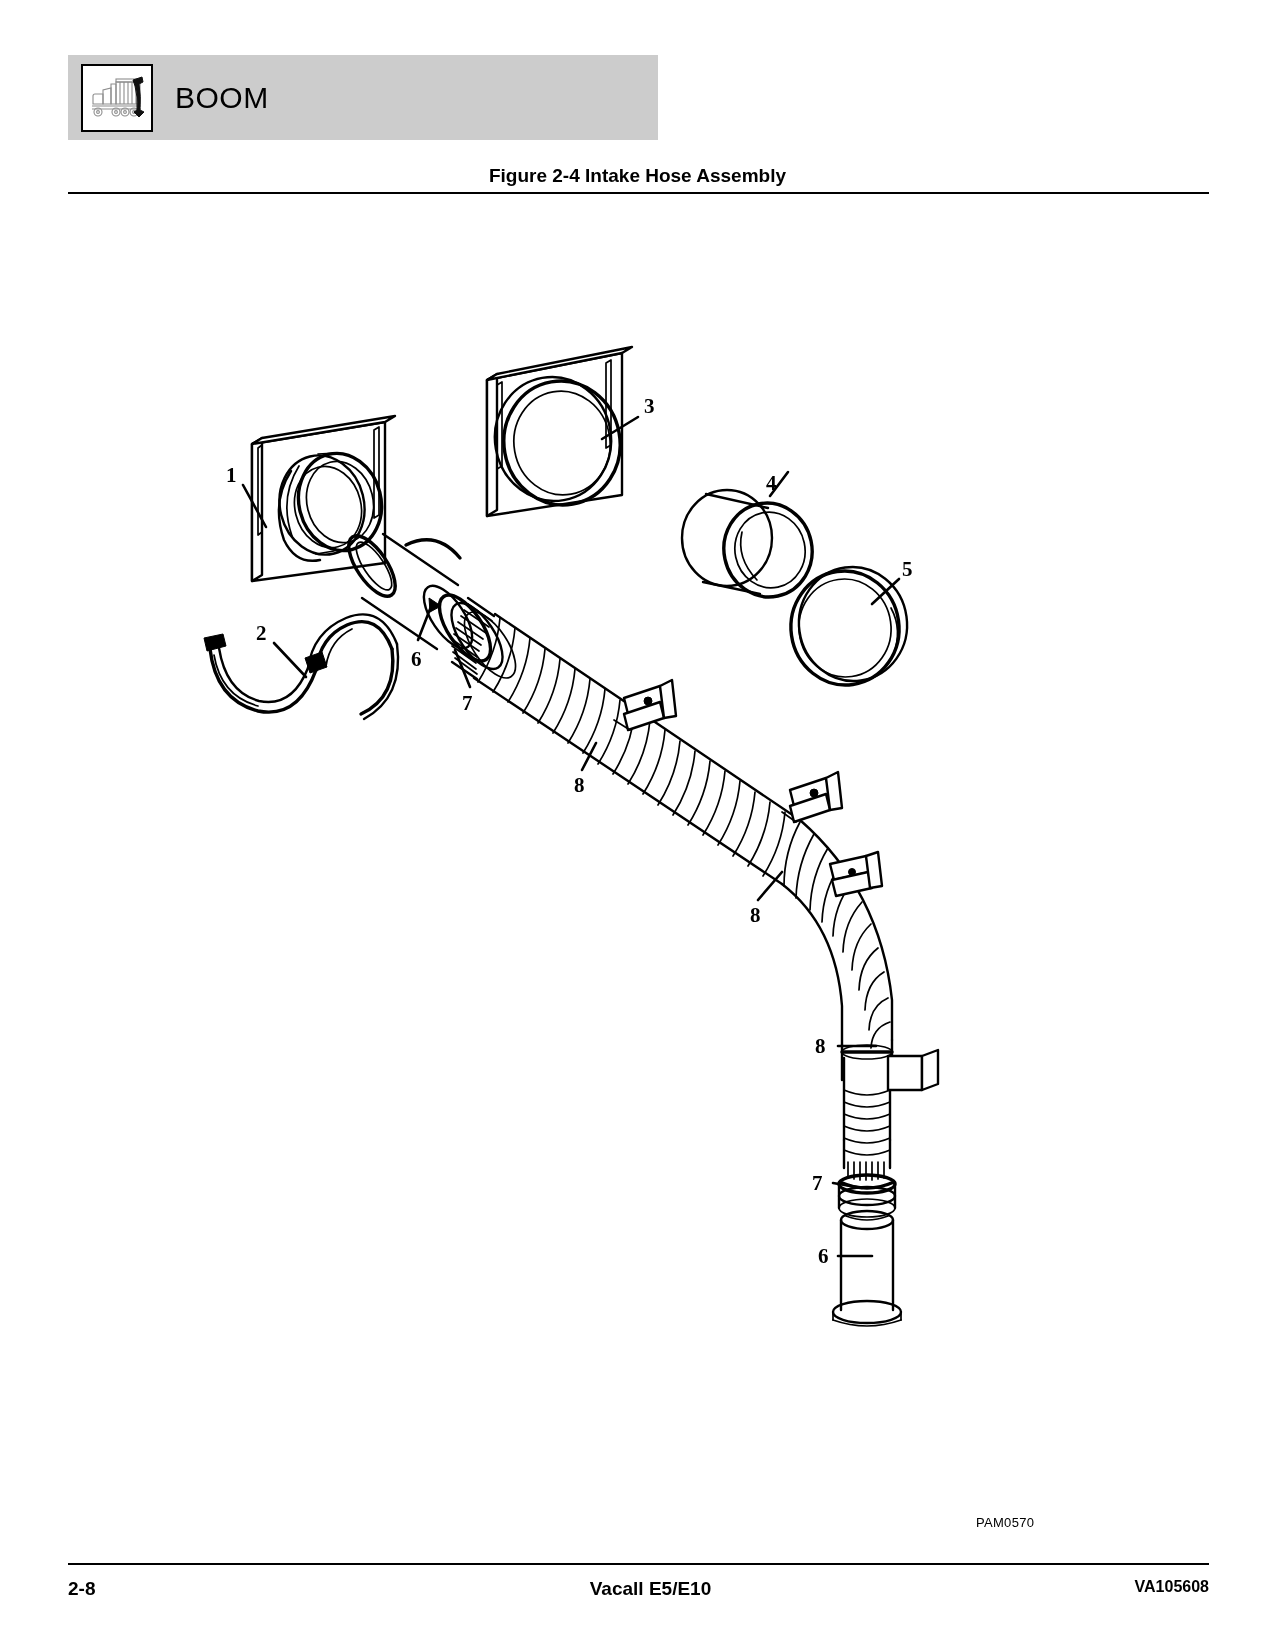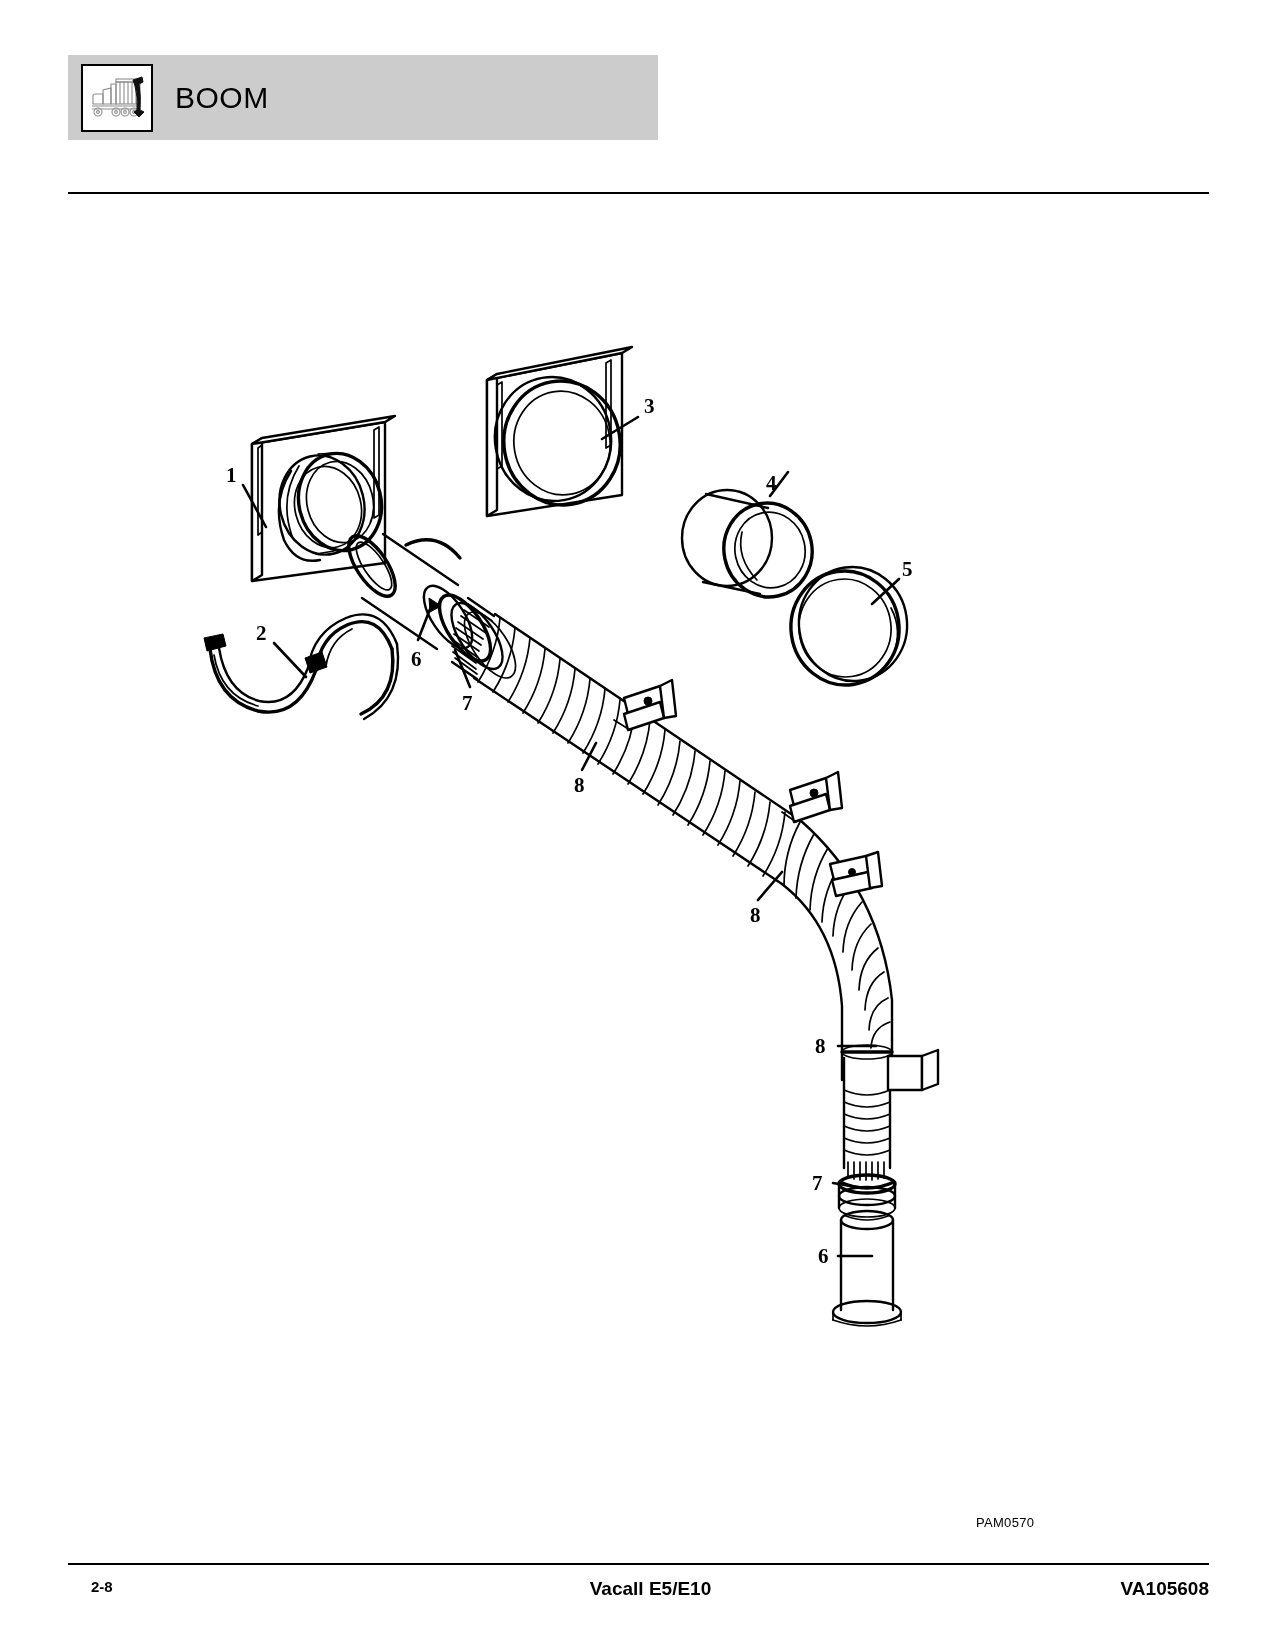--- a/index.html
+++ b/index.html
@@ -95,39 +95,38 @@
     left: 68px;
     top: 1563px;
     width: 1141px;
     height: 2px;
     background: #000000;
   }
   #footer-left {
     position: absolute;
     left: 68px;
     top: 1578px;
-    font-size: 15px;
+    font-size: 19px;
     font-weight: bold;
-    margin-left: 23px;
   }
   #footer-center {
     position: absolute;
     left: 0;
     top: 1578px;
     width: 1275px;
     text-align: center;
     font-size: 19px;
     font-weight: bold;
     margin-left: 13px;
   }
   #footer-right {
     position: absolute;
     right: 66px;
     top: 1578px;
-    font-size: 19px;
+    font-size: 16px;
     font-weight: bold;
   }
 
   .callout-text {
     font-family: "Liberation Serif", serif;
     font-size: 21px;
     font-weight: bold;
   }
 </style>
 </head>
@@ -171,20 +170,21 @@
         <circle cx="51" cy="46" r="4"></circle>
         <circle cx="51" cy="46" r="1.4"></circle>
       </g>
 
       <path d="M50 14 L59 11 L60 16 L56 18 Q58 30 57 44 L61 46 L56 51 L51 46 L54 44 Q55 30 52 20 Z" fill="#111111" stroke="#111111" stroke-width="1"></path>
     </svg>
   </div>
 
   <div id="header-title">BOOM</div>
 
+  <div id="figure-title">Figure 2-4 Intake Hose Assembly</div>
   <div id="title-rule"></div>
 
   <div id="drawing">
   <svg width="1275" height="1260" viewBox="0 0 1275 1260">
     <defs>
       <style>
         .ln  { fill:none; stroke:#000; stroke-width:2.4; stroke-linecap:round; stroke-linejoin:round; }
         .lnt { fill:none; stroke:#000; stroke-width:1.7; stroke-linecap:round; stroke-linejoin:round; }
         .lnh { fill:none; stroke:#000; stroke-width:3.4; stroke-linecap:round; stroke-linejoin:round; }
         .wfill { fill:#fff; stroke:#000; stroke-width:2.4; stroke-linejoin:round; }

